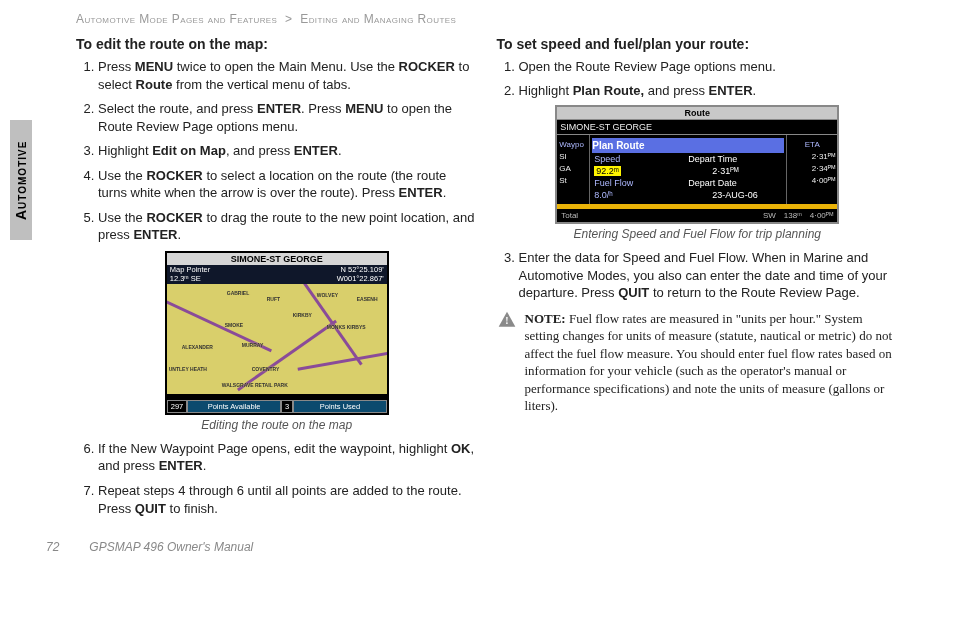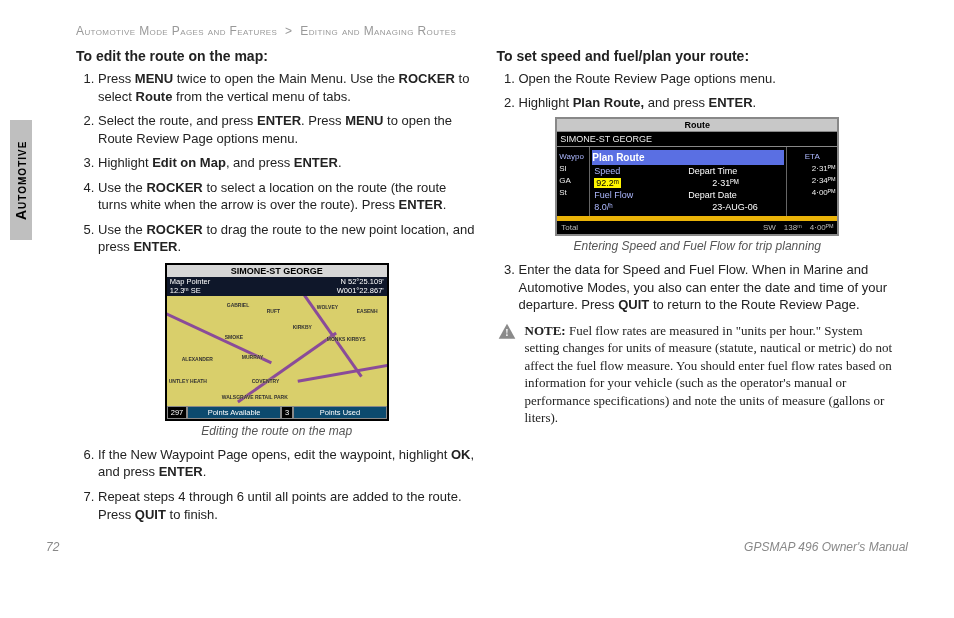--- a/index.html
+++ b/index.html
@@ -10,21 +10,21 @@
     background: #fff;
     font-family: Arial, Helvetica, sans-serif;
     font-size: 13px;
     color: #222;
     position: relative;
   }
   .page {
     box-sizing: border-box;
     width: 954px;
     height: 576px;
-    padding: 24px 46px 24px 46px;
+    padding: 12px 46px 24px 46px;
     position: relative;
     border-radius: 9px;
   }
   .breadcrumb {
     font-variant: small-caps;
     letter-spacing: 0.4px;
     color: #999;
     font-size: 12px;
     margin-bottom: 6px;
     margin-left: 30px;
@@ -125,20 +125,21 @@
     font-size: 5px;
     color: #333;
     text-shadow: 0 0 2px #d9cf6b;
     font-weight: bold;
   }
   .map-foot {
     background: #000;
     color: #fff;
     display: flex;
     font-size: 7.5px;
+    margin-top: 6px;
   }
   .map-foot > span {
     border: 1px solid #888;
     padding: 1px 3px;
   }
   .map-foot .blue { background: #0c4a6e; flex: 1; }
   
   .plan-shot {
     width: 280px;
     margin: 0 auto;
@@ -234,21 +235,20 @@
     height: 20px;
     flex-shrink: 0;
   }
   .warn-icon svg { width: 20px; height: 20px; }
   .footer {
     position: absolute;
     bottom: 22px;
     left: 46px;
     right: 46px;
     display: flex;
-    justify-content: space-between;
     font-style: italic;
     color: #888;
     font-size: 12px;
     gap: 30px;
   }
   .footer .pno { font-style: italic; }
 </style>
 </head>
 <body>
 

